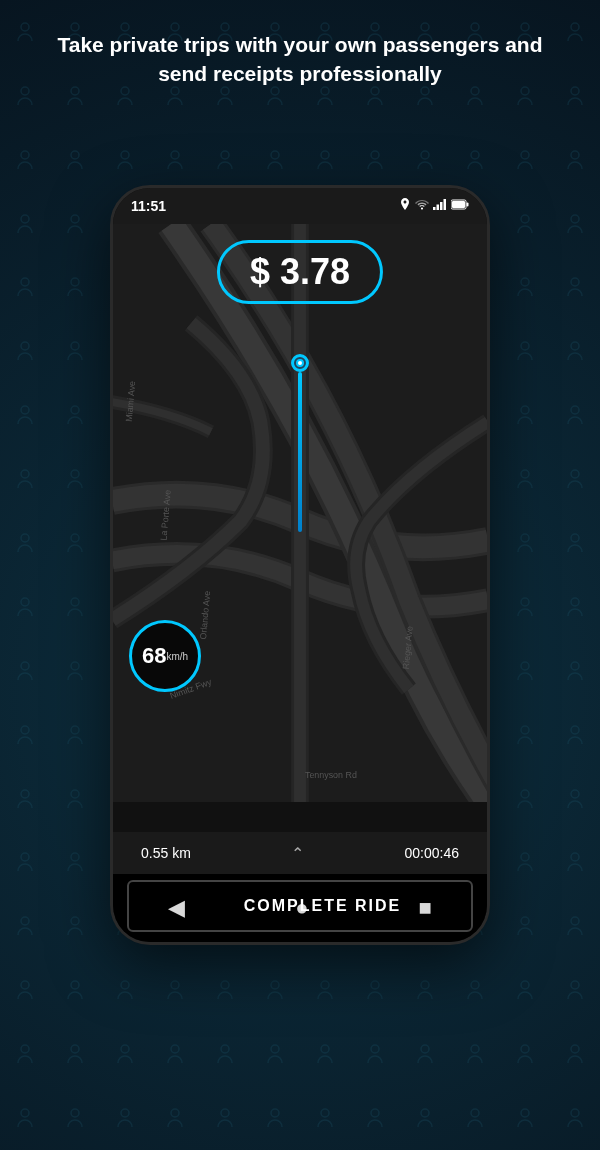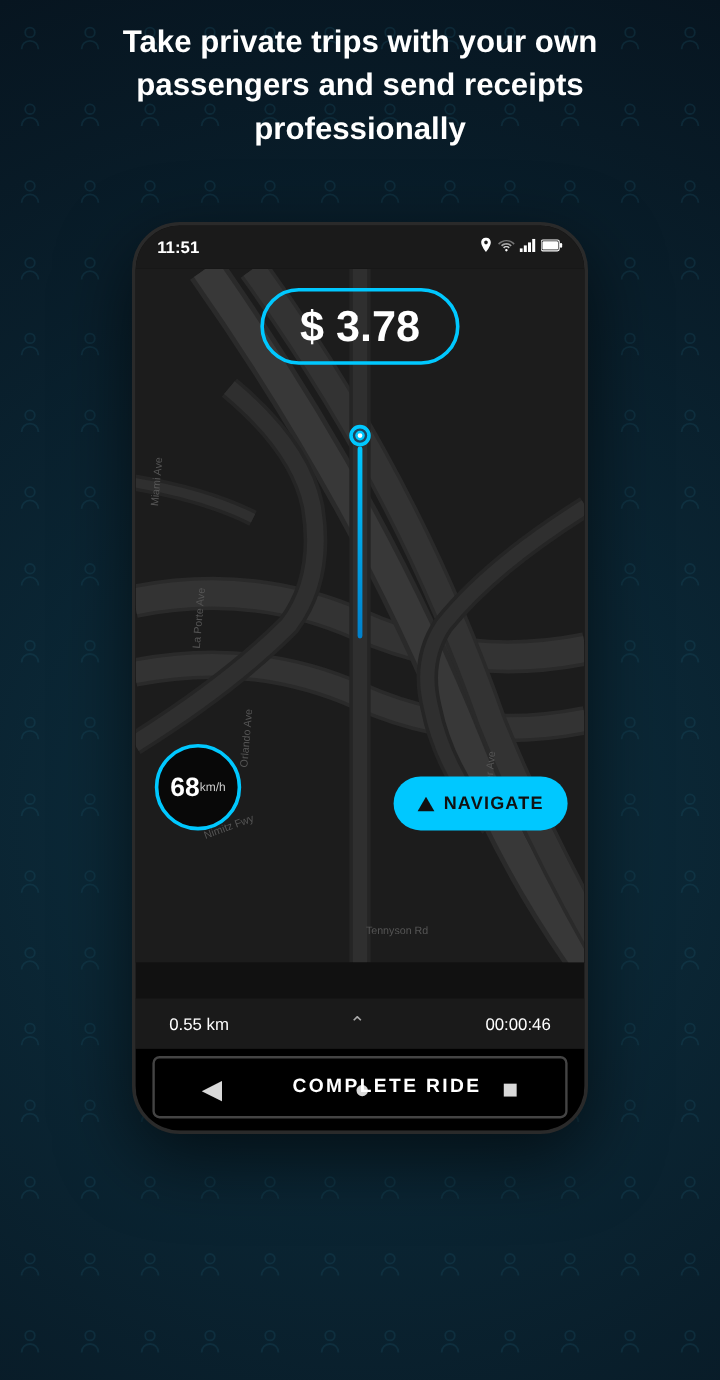--- a/index.html
+++ b/index.html
@@ -41,26 +41,26 @@
       display: flex;
       align-items: center;
       justify-content: center;
       color: #1a4a5e;
       font-size: 22px;
     }
 
     
     .header-text {
       position: absolute;
-      top: 16px;
+      top: 30px;
       left: 0;
       right: 0;
       text-align: center;
       color: white;
-      font-size: 26px;
+      font-size: 21px;
       font-weight: 700;
       line-height: 1.4;
       padding: 0 32px;
       z-index: 10;
     }
 
     
     .phone {
       position: absolute;
       top: 185px;
@@ -1710,24 +1710,20 @@
       </div>
     </div>
 
     <div class="route-line"></div>
 
     <div class="speed-badge">
       <span class="speed-value">68</span>
       <span class="speed-unit">km/h</span>
     </div>
 
-    <div class="navigate-btn">
-      <div class="nav-arrow"></div>
-      <span class="navigate-label">NAVIGATE</span>
-    </div>
 
   </div>
 
   <div class="info-bar">
     <span>0.55 km</span>
     <span class="chevron">⌃</span>
     <span>00:00:46</span>
   </div>
 
   <div class="complete-ride-btn">

